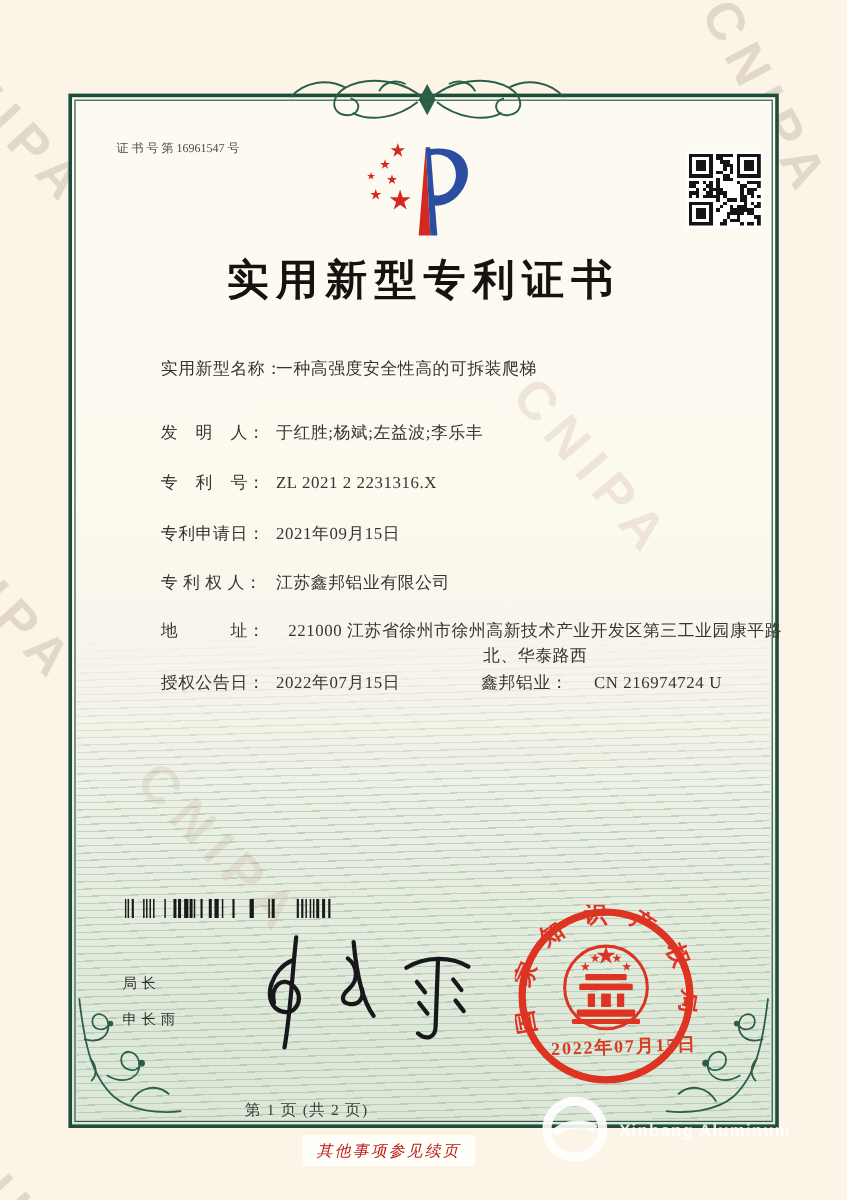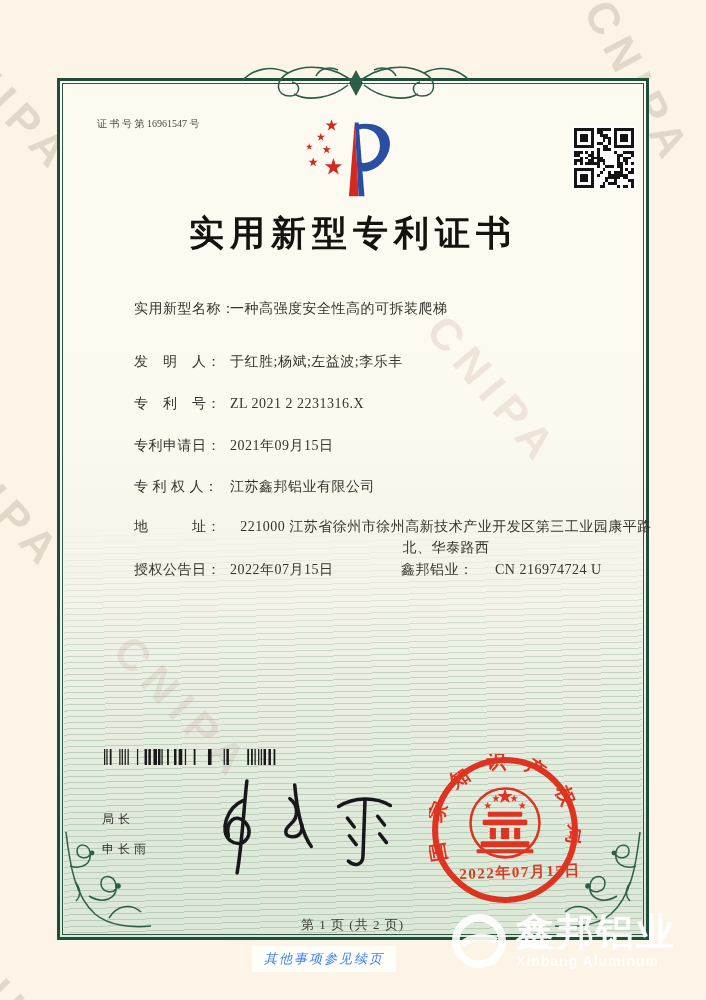--- a/index.html
+++ b/index.html
@@ -46,30 +46,30 @@
   .paras p{margin:0 0 1px 0;text-indent:2em;letter-spacing:.3px;}
   .barcode{position:absolute;left:44px;top:668px;width:178px;height:16px;}
   .director{position:absolute;left:42px;top:730px;font-size:12px;letter-spacing:4px;color:#2e2e28;}
   .director div{margin-bottom:13px;}
   .sig{position:absolute;left:140px;top:693px;width:205px;height:105px;}
   .seal{position:absolute;left:369px;top:673px;width:152px;height:152px;opacity:.95;}
   .seal-date{
     position:absolute;left:376px;top:782px;width:168px;text-align:center;
     color:#d93a22;font-size:15px;letter-spacing:1.5px;font-weight:700;transform:rotate(-2deg);
   }
-  .pageinfo{position:absolute;left:144px;top:835px;width:200px;text-align:right;font-size:13px;letter-spacing:1px;color:#3c3c34;}
+  .pageinfo{position:absolute;left:144px;top:835px;width:200px;text-align:left;font-size:13px;letter-spacing:1px;color:#3c3c34;}
   .orn-top{position:absolute;left:176px;top:-23px;width:240px;height:50px;}
   .orn{position:absolute;width:92px;height:110px;}
   .orn.bl{left:1px;bottom:3px;}
   .orn.br{right:1px;bottom:3px;transform:scaleX(-1);}
   .wm-in{position:absolute;pointer-events:none;}
   
   .footnote{
     position:absolute;left:252px;top:946px;background:#fffef8;padding:4px 12px;
-    font-size:13px;letter-spacing:2px;color:#3b82f6;font-style:italic;
+    font-size:13px;letter-spacing:2px;color:#b91c1c;font-style:italic;
   }
   
   .brand{position:absolute;left:450px;top:912px;width:300px;display:flex;align-items:center;gap:8px;color:rgba(255,255,255,.92);}
   .brand-icon{width:58px;height:58px;flex:0 0 auto;}
   .brand-cn{font-size:38px;font-weight:700;letter-spacing:2px;line-height:1;font-family:"Liberation Sans","DejaVu Sans",sans-serif;}
   .brand-en{font-size:14px;font-weight:700;letter-spacing:1px;margin-top:2px;font-family:"Liberation Sans","DejaVu Sans",sans-serif;color:rgba(255,255,255,.85);}
 </style>
 </head>
 <body>
 
@@ -399,18 +399,17 @@
   </div>
 
   <div class="footnote">其他事项参见续页</div>
 
   <div class="brand">
     <svg class="brand-icon" viewBox="0 0 60 60">
       <circle cx="30" cy="30" r="24" fill="none" stroke="rgba(255,255,255,.9)" stroke-width="8"></circle>
       <path d="M12,34 C22,24 38,24 48,30" stroke="rgba(255,255,255,.9)" stroke-width="7" fill="none"></path>
     </svg>
     <div>
-      <div class="brand-cn">鑫邦铝业</div>
       <div class="brand-en">Xinbang Aluminum</div>
     </div>
   </div>
 
 </div>
 
 </body></html>

